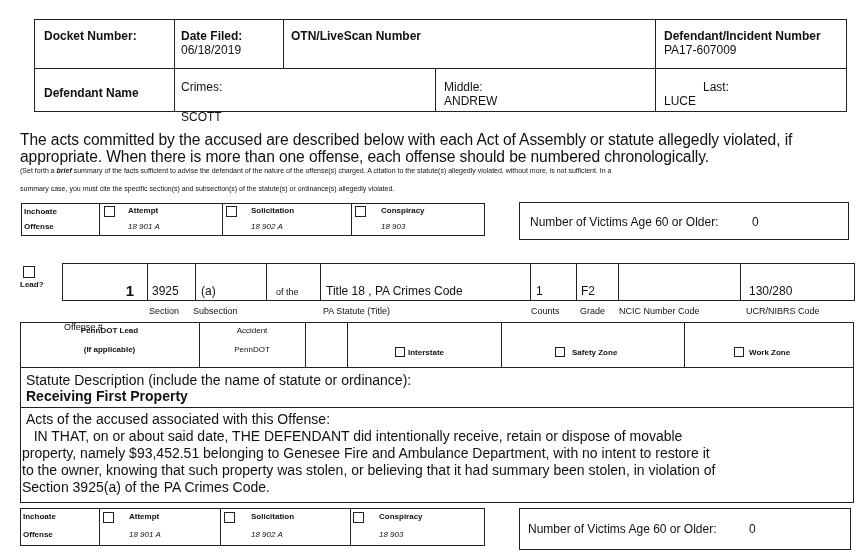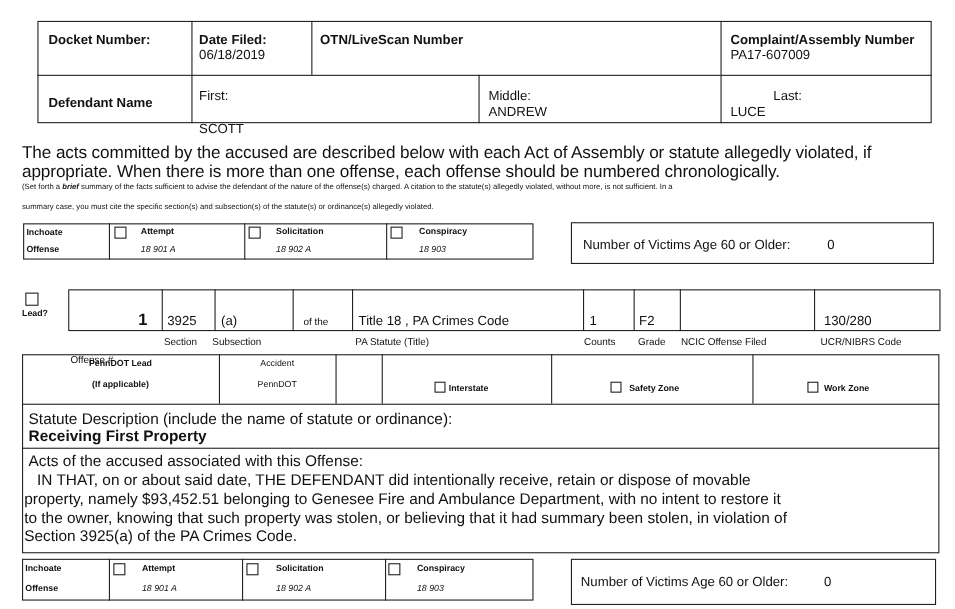--- a/index.html
+++ b/index.html
@@ -30,26 +30,26 @@
 
   <div class="abs t12 b" style="left:44px; top:29px;">Docket Number:</div>
   <div class="abs t12" style="left:44px; top:44px;"></div>
 
   <div class="abs t12 b" style="left:181px; top:29px;">Date Filed:</div>
   <div class="abs t12" style="left:181px; top:43px;">06/18/2019</div>
 
   <div class="abs t12 b" style="left:291px; top:29px;">OTN/LiveScan Number</div>
   <div class="abs t12" style="left:291px; top:44px;"></div>
 
-  <div class="abs t12 b" style="left:664px; top:29px;">Complaint/Assembly Number</div>
+  <div class="abs t12 b" style="left:664px; top:29px;">Defendant/Incident Number</div>
   <div class="abs t12" style="left:664px; top:43px;">PA17-607009</div>
 
   <div class="abs t12 b" style="left:44px; top:86px;">Defendant Name</div>
 
-  <div class="abs t12" style="left:181px; top:80px;">First:</div>
+  <div class="abs t12" style="left:181px; top:80px;">Crimes:</div>
   <div class="abs t12" style="left:181px; top:94px;margin-top:16px;">SCOTT</div>
 
   <div class="abs t12" style="left:444px; top:80px;">Middle:</div>
   <div class="abs t12" style="left:444px; top:94px;">ANDREW</div>
 
   <div class="abs t12" style="left:703px; top:80px;">Last:</div>
   <div class="abs t12" style="left:664px; top:94px;">LUCE</div>
 </div>
 
 <div>
@@ -108,21 +108,21 @@
   <div class="abs t12" style="left:581px; top:284px;">F2</div>
   <div class="abs t12" style="left:624px; top:284px;"></div>
   <div class="abs t12" style="left:749px; top:284px;">130/280</div>
 
   <div class="abs t9" style="left:64px; top:322px;">Offense #</div>
   <div class="abs t9" style="left:149px; top:306px;">Section</div>
   <div class="abs t9" style="left:193px; top:306px;">Subsection</div>
   <div class="abs t9" style="left:323px; top:306px;">PA Statute (Title)</div>
   <div class="abs t9" style="left:531px; top:306px;">Counts</div>
   <div class="abs t9" style="left:580px; top:306px;">Grade</div>
-  <div class="abs t9" style="left:619px; top:306px;">NCIC Offense Filed</div>
+  <div class="abs t9" style="left:619px; top:306px;">NCIC Number Code</div>
   <div class="abs t9" style="left:746px; top:306px;">UCR/NIBRS Code</div>
 </div>
 
 <div>
   <div class="box" style="left:20px; top:322px; width:834px; height:181px; border-width:1px;"></div>
   <div class="hline" style="left:20px; top:367px; width:834px;"></div>
   <div class="hline" style="left:20px; top:407px; width:834px;"></div>
 
   <div class="vline" style="left:199px; top:322px; height:45px;"></div>
   <div class="vline" style="left:305px; top:322px; height:45px;"></div>

